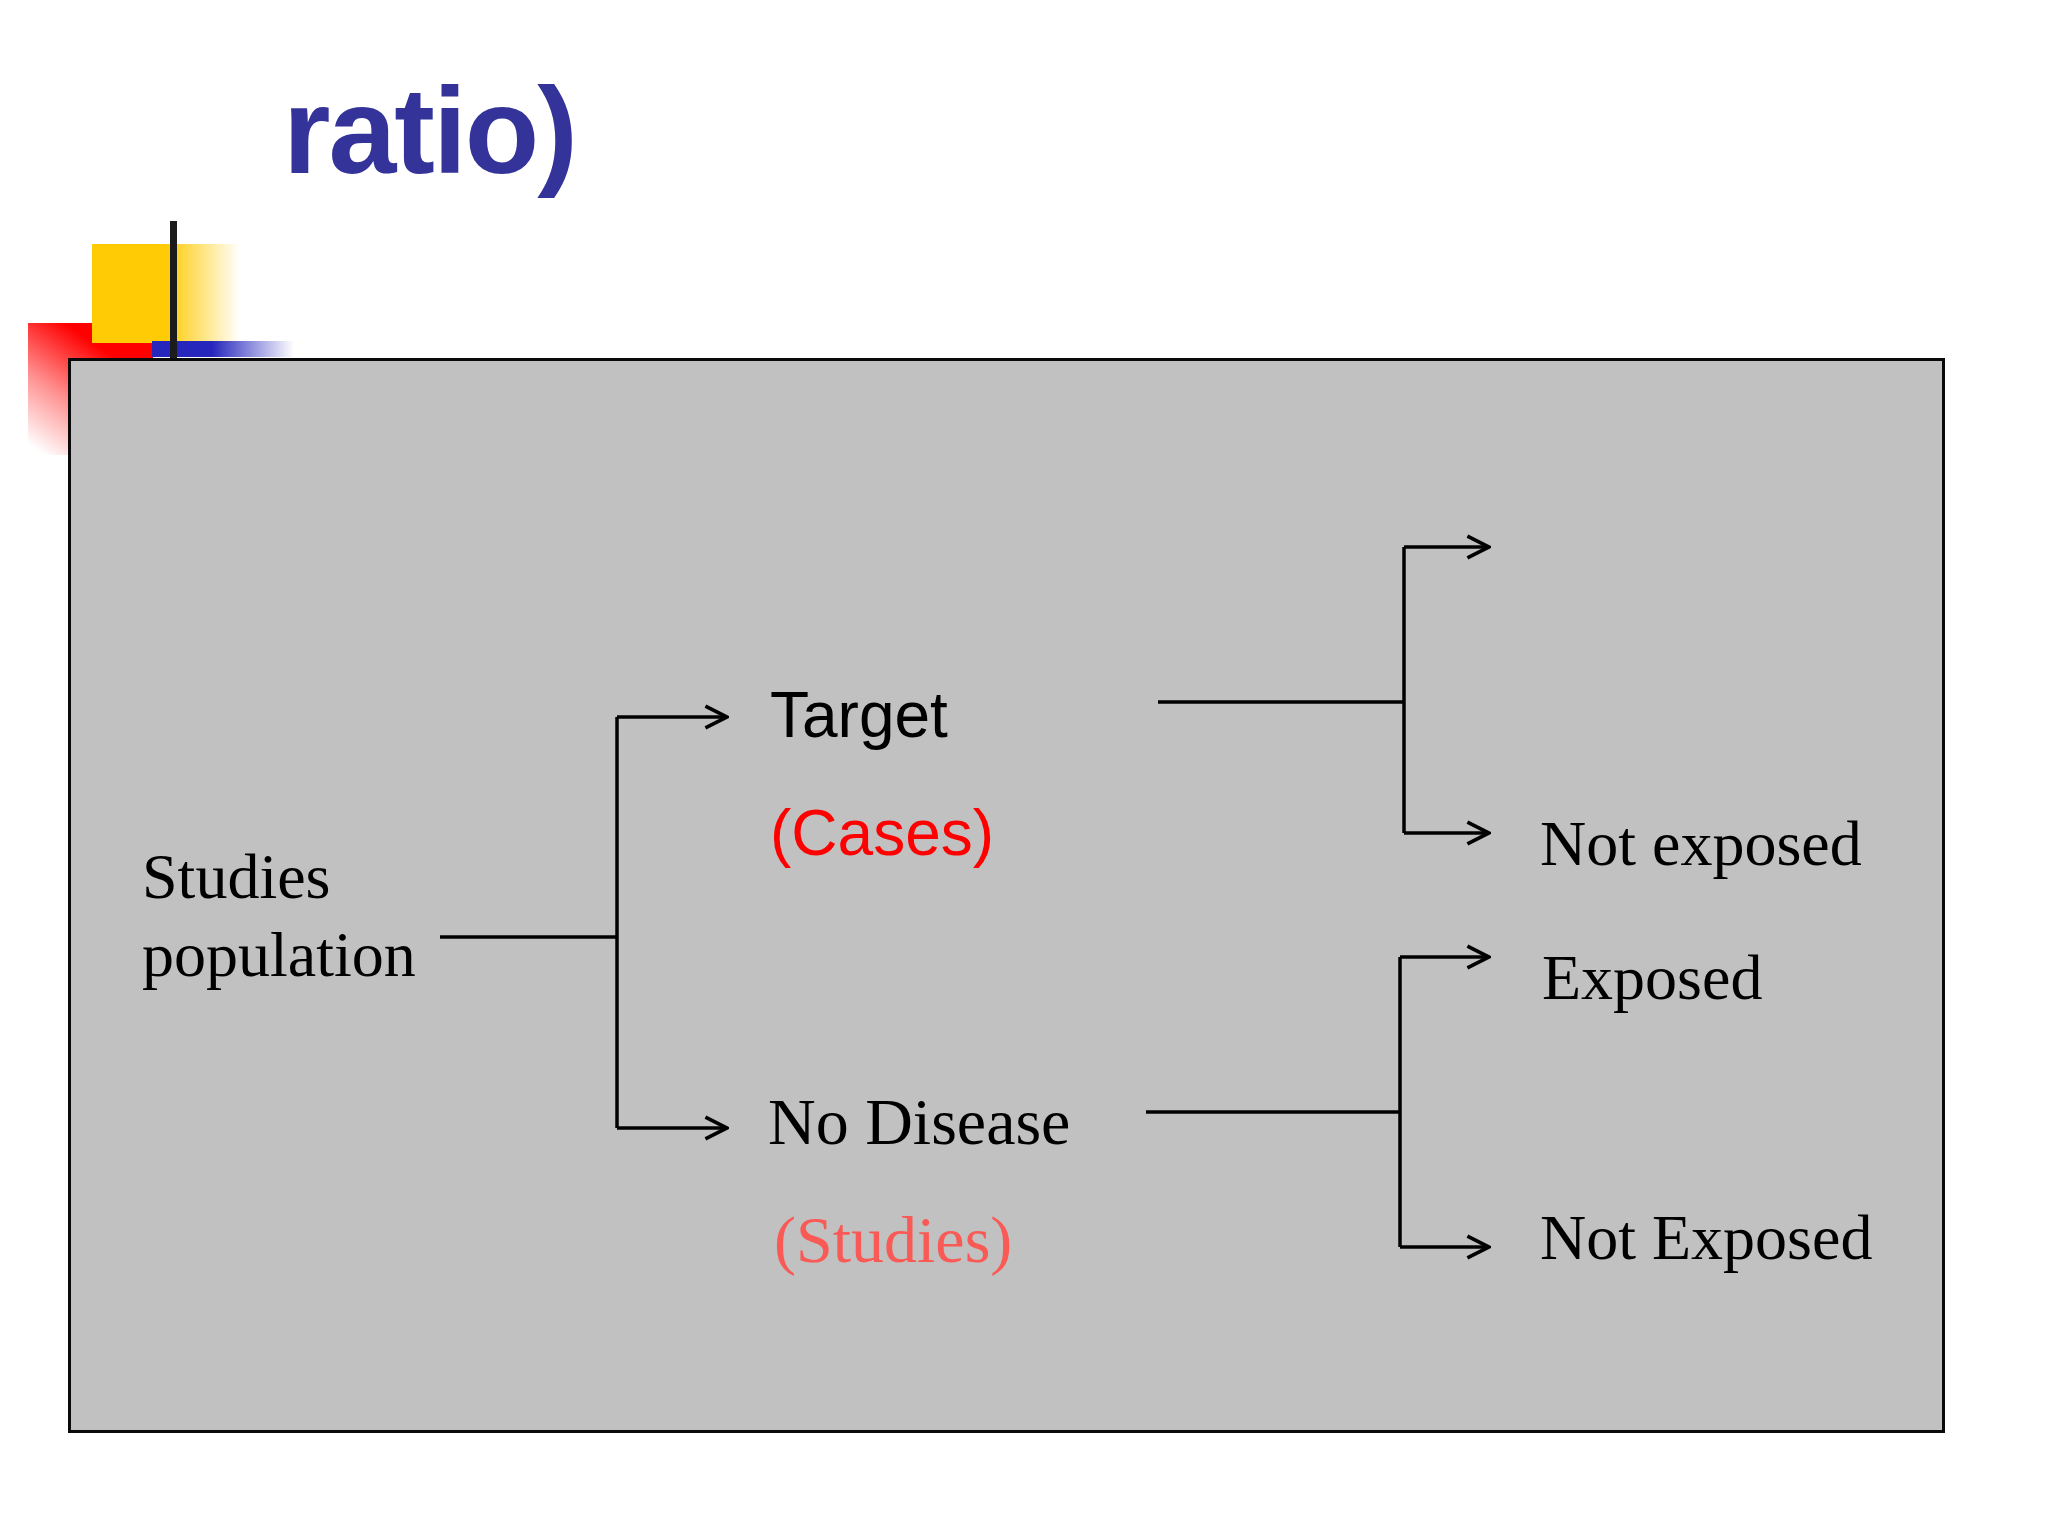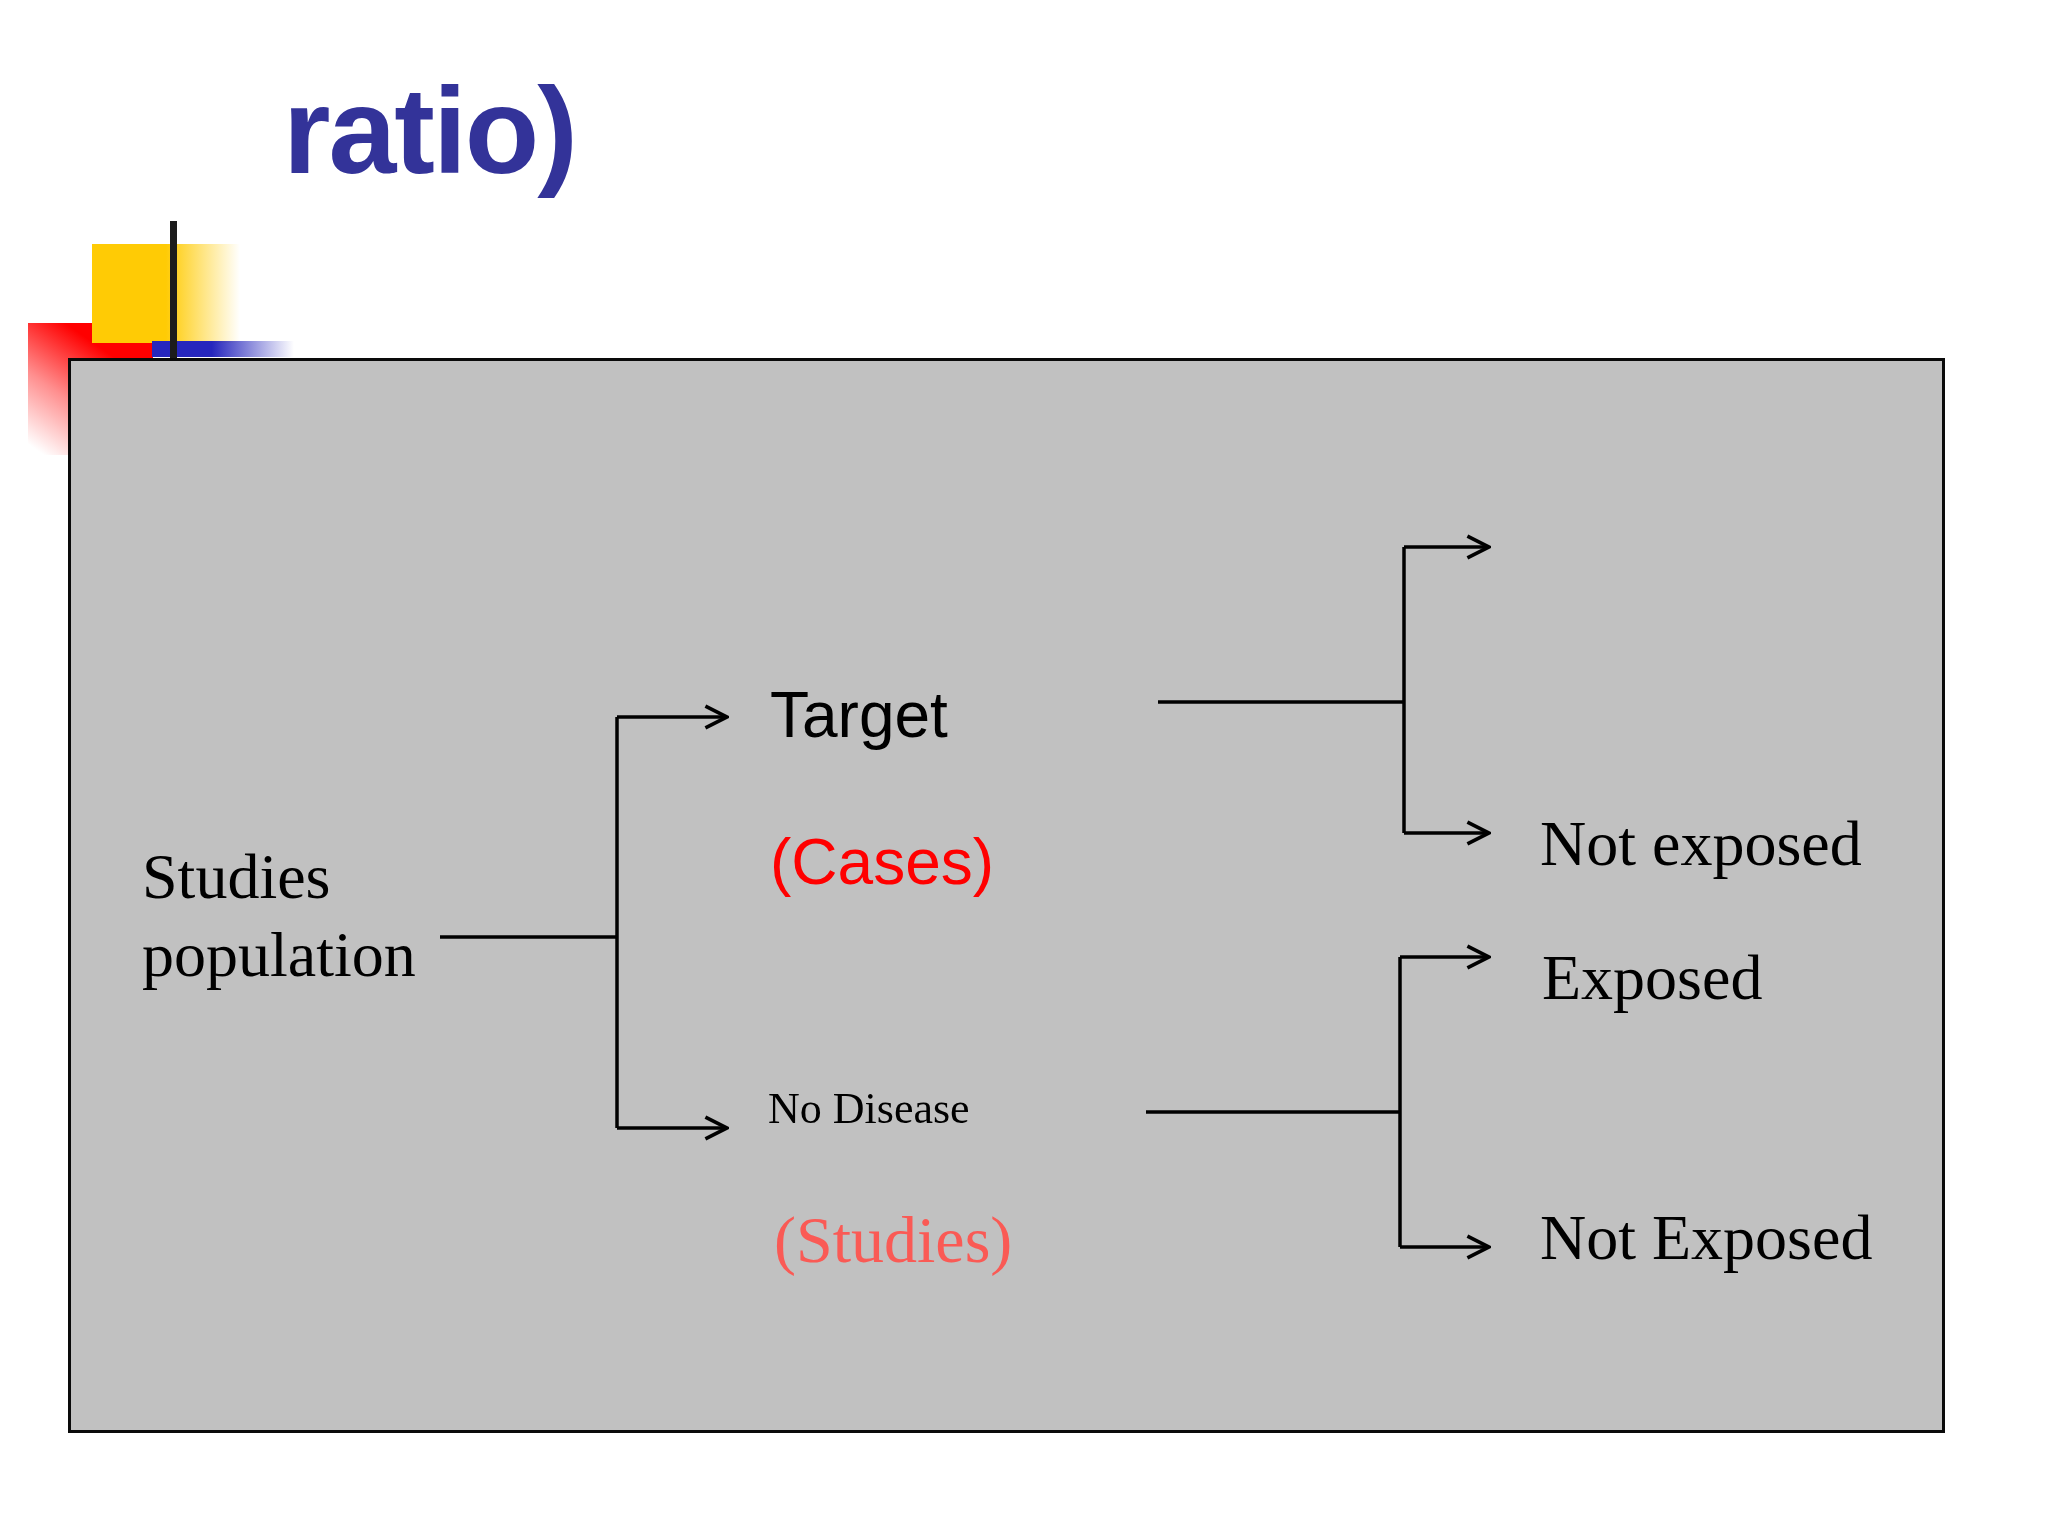--- a/index.html
+++ b/index.html
@@ -60,22 +60,22 @@
     color:#000000;
     font-size:64px;
     line-height:1.22;
     white-space:nowrap;
   }
   .serif{font-family:"Liberation Serif", serif;}
   .sans{font-family:"Liberation Sans", sans-serif;}
   .wrap{white-space:normal;}
   .node-root{left:142px;top:838px;width:330px;}
   .node-disease{left:770px;top:676px;font-size:64px;}
-  .node-cases{left:770px;top:794px;color:#ff0000;margin-top:29px;}
-  .node-nodisease{left:768px;top:1082px;font-size:44px;}
+  .node-cases{left:770px;top:794px;color:#ff0000;}
+  .node-nodisease{left:768px;top:1082px;font-size:66px;}
   .node-controls{left:774px;top:1200px;font-size:66px;color:#fa5a55;}
   .node-exposed-past{left:1540px;top:512px;width:340px;line-height:1.3;}
   .node-notexposed{left:1540px;top:805px;}
   .node-exposed{left:1542px;top:939px;}
   .node-notexposed2{left:1540px;top:1199px;}
 </style>
 </head>
 <body>
 
 <div class="slide">

